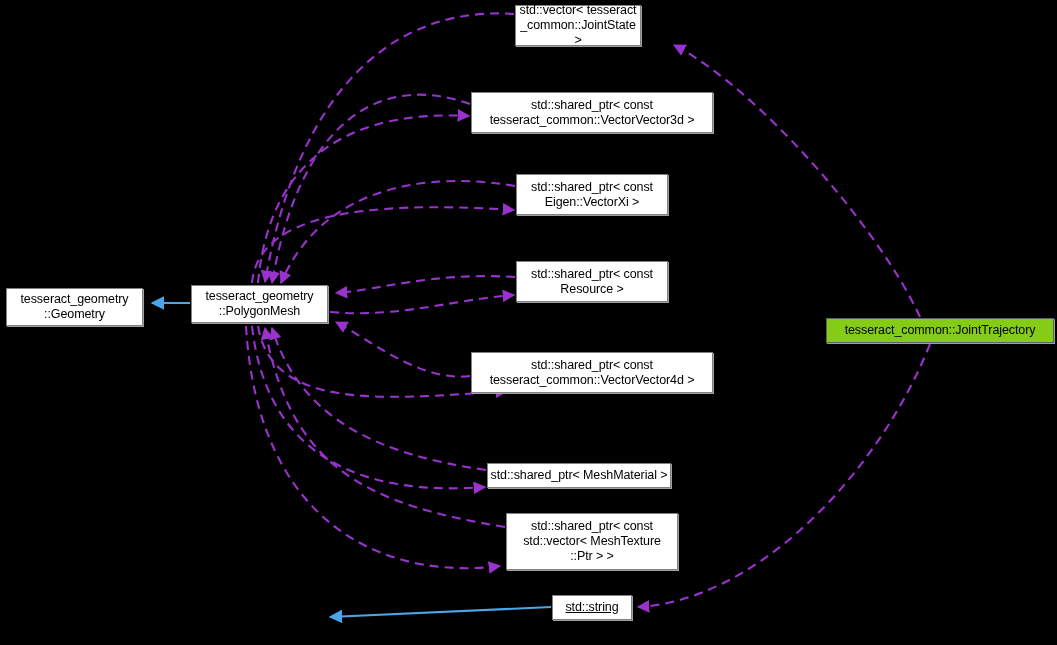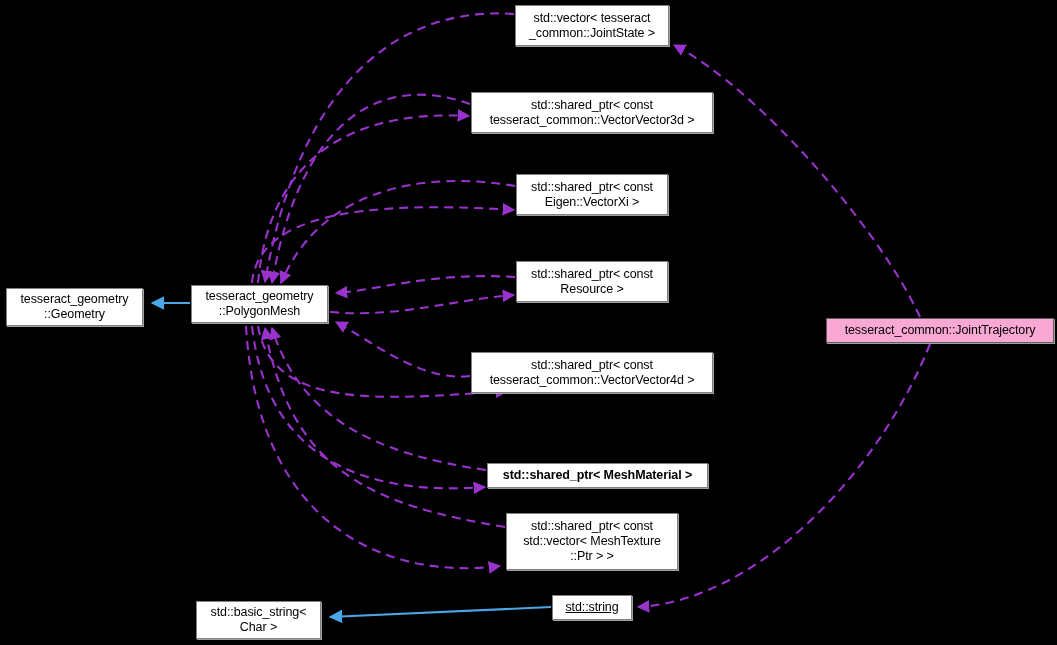--- a/index.html
+++ b/index.html
@@ -35,21 +35,21 @@
     line-height: 15px;
     text-align: center;
     display: flex;
     align-items: center;
     justify-content: center;
     white-space: pre-line;
     letter-spacing: -0.1px;
     z-index: 5;
   }
   .node.highlight {
-    background: #f9a8d4;
+    background: #84cc16;
     border: 1px solid #606060;
   }
 </style>
 </head>
 <body>
 
 <div id="graph">
   <svg id="edges" viewBox="0 0 1057 645" width="1057" height="645" xmlns="http://www.w3.org/2000/svg">
     <defs>
       <marker id="arrow-purple" viewBox="0 0 10 10" refX="9" refY="5" markerWidth="6" markerHeight="6" orient="auto-start-reverse">
@@ -120,21 +120,21 @@
   <div class="node" style="left:6px; top:288px; width:137px; height:38px;">
     <span>tesseract_geometry
 ::Geometry</span>
   </div>
 
   <div class="node" style="left:191px; top:285px; width:137px; height:38px;">
     <span>tesseract_geometry
 ::PolygonMesh</span>
   </div>
 
-  <div class="node" style="left:515px; top:5px; width:154px; height:41px;">
+  <div class="node" style="left:515px; top:5px; width:126px; height:41px;">
     <span>std::vector&lt; tesseract
 _common::JointState &gt;</span>
   </div>
 
   <div class="node" style="left:471px; top:92px; width:242px; height:41px;">
     <span>std::shared_ptr&lt; const
 tesseract_common::VectorVector3d &gt;</span>
   </div>
 
   <div class="node" style="left:516px; top:174px; width:152px; height:41px;">
@@ -145,34 +145,30 @@
   <div class="node" style="left:516px; top:261px; width:152px; height:41px;">
     <span>std::shared_ptr&lt; const
 Resource &gt;</span>
   </div>
 
   <div class="node" style="left:471px; top:352px; width:242px; height:41px;">
     <span>std::shared_ptr&lt; const
 tesseract_common::VectorVector4d &gt;</span>
   </div>
 
-  <div class="node" style="left:487px; top:463px; width:221px; height:25px;font-weight:bold;">
+  <div class="node" style="left:487px; top:463px; width:184px; height:25px;">
     <span>std::shared_ptr&lt; MeshMaterial &gt;</span>
   </div>
 
   <div class="node" style="left:506px; top:513px; width:172px; height:57px;">
     <span>std::shared_ptr&lt; const
 std::vector&lt; MeshTexture
 ::Ptr &gt; &gt;</span>
   </div>
 
-  <div class="node" style="left:196px; top:601px; width:125px; height:38px;">
-    <span>std::basic_string&lt;
-Char &gt;</span>
-  </div>
 
   <div class="node" style="left:552px; top:595px; width:80px; height:25px;text-decoration:underline;">
     <span>std::string</span>
   </div>
 
   <div class="node highlight" style="left:826px; top:318px; width:228px; height:25px;">
     <span>tesseract_common::JointTrajectory</span>
   </div>
 </div>
 

